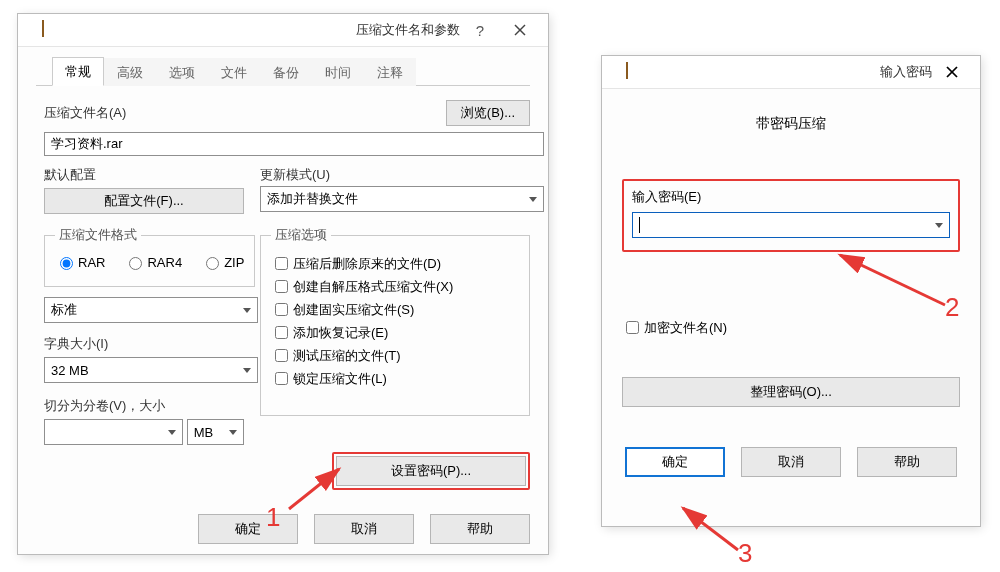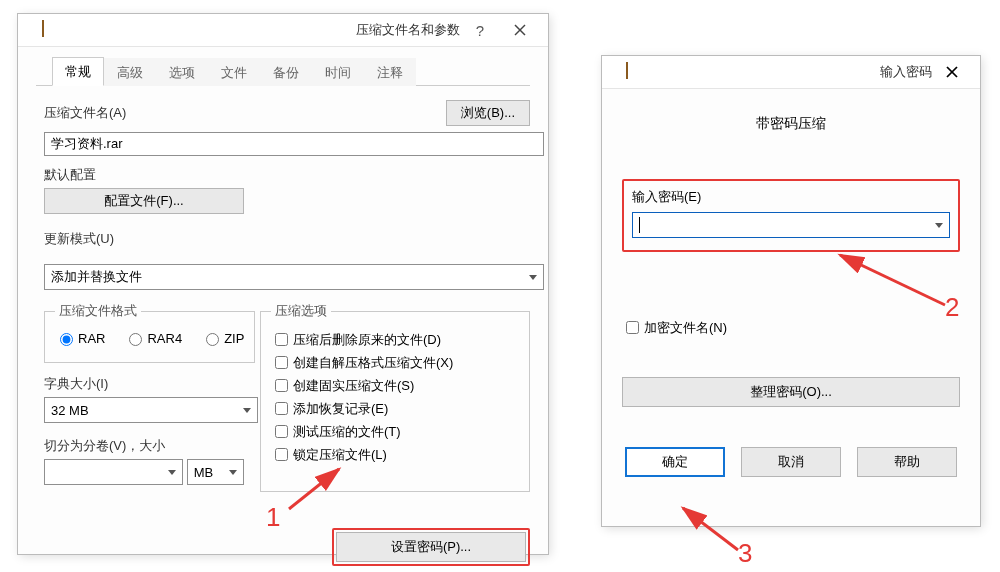--- a/index.html
+++ b/index.html
@@ -330,27 +330,27 @@
 
     <div class="row" style="margin-left:8px;">
       <span class="label">压缩文件名(A)</span>
       <span class="spacer"></span>
       <button class="btn">浏览(B)...</button>
     </div>
     <div style="margin:0 0 10px 8px">
       <input class="input-text" type="text" value="学习资料.rar" style="">
     </div>
 
-    <div class="two-col" style="margin-left:8px;flex-direction:column;">
+    <div class="two-col" style="margin-left:8px;">
       <div class="col-left">
         <div class="label" style="margin-bottom:4px">默认配置</div>
         <button class="btn btn-wide">配置文件(F)...</button>
       </div>
       <div class="col-right">
-        <div class="label" style="margin-bottom:16px">更新模式(U)</div>
+        <div class="label" style="margin-bottom:2px">更新模式(U)</div>
         <div class="select" style="width:100%">
           <span>添加并替换文件</span>
           <span class="caret"></span>
         </div>
       </div>
     </div>
 
     <div class="two-col" style="margin-top:12px; margin-left:8px;">
       <div class="col-left">
         <fieldset class="inline" style="width:186px">
@@ -364,20 +364,24 @@
                 <input type="radio" name="fmt" style="">
                 <span>RAR4</span>
               </label>
             <label class="radio-row">
                 <input type="radio" name="fmt" style="">
                 <span>ZIP</span>
               </label>
           </div>
         </fieldset>
 
+        <div class="select">
+          <span>标准</span>
+          <span class="caret"></span>
+        </div>
 
         <div class="label" style="margin:12px 0 4px 0">字典大小(I)</div>
         <div class="select">
           <span>32 MB</span>
           <span class="caret"></span>
         </div>
 
         <div class="label" style="margin:14px 0 4px 0">切分为分卷(V)，大小</div>
         <div class="split-row">
           <div class="select small">

